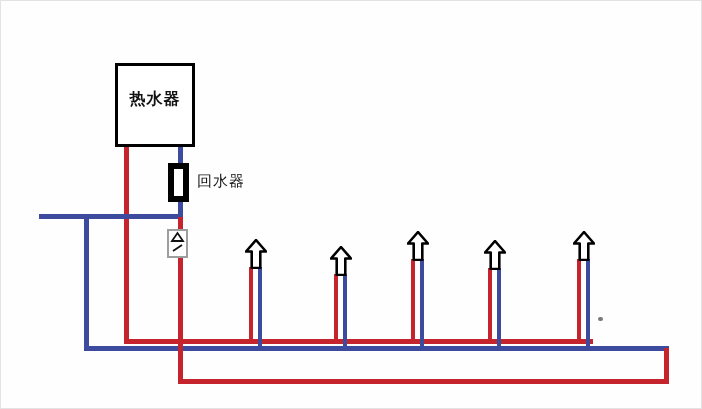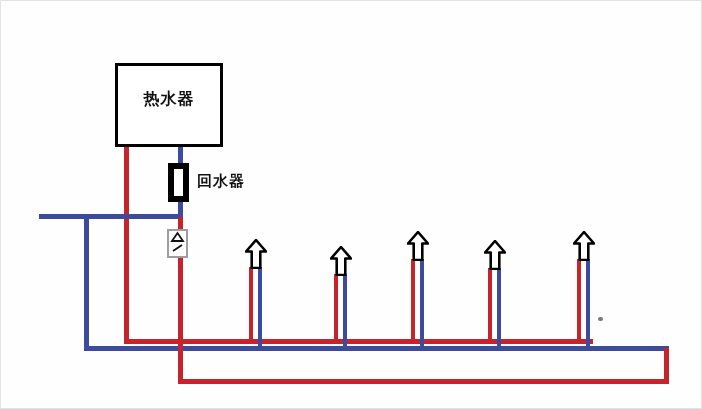--- a/index.html
+++ b/index.html
@@ -13,21 +13,21 @@
     background: #fefefe;
     overflow: hidden;
     border: 1px solid #e3e3e3;
   }
 
   .pipe { position: absolute; z-index: 1; }
 
   .heater-box {
     position: absolute;
     left: 114px; top: 62px;
-    width: 108px; height: 84px;
+    width: 80px; height: 84px;
     background: #ffffff;
     border: 3px solid #000000;
     display: flex; align-items: center; justify-content: center;
     z-index: 3;
   }
   .heater-label {
     font-size: 16px; font-weight: bold; color: #111111;
     letter-spacing: 1px;
     transform: translateY(-6px);
   }
@@ -36,21 +36,21 @@
     position: absolute;
     left: 167px; top: 162px;
     width: 21px; height: 39px;
     background: #ffffff;
     border: 6px solid #000000;
     z-index: 3;
   }
   .return-label {
     position: absolute;
     left: 196px; top: 171px;
-    font-size: 15px; font-weight: bold; color: #111111;
+    font-size: 15px; font-weight: normal; color: #111111;
     letter-spacing: 1px;
     z-index: 3;
   }
 
   .check-valve {
     position: absolute;
     left: 166px; top: 228px;
     width: 21px; height: 29px;
     background: #ffffff;
     border: 2px solid #9e9e9e;

